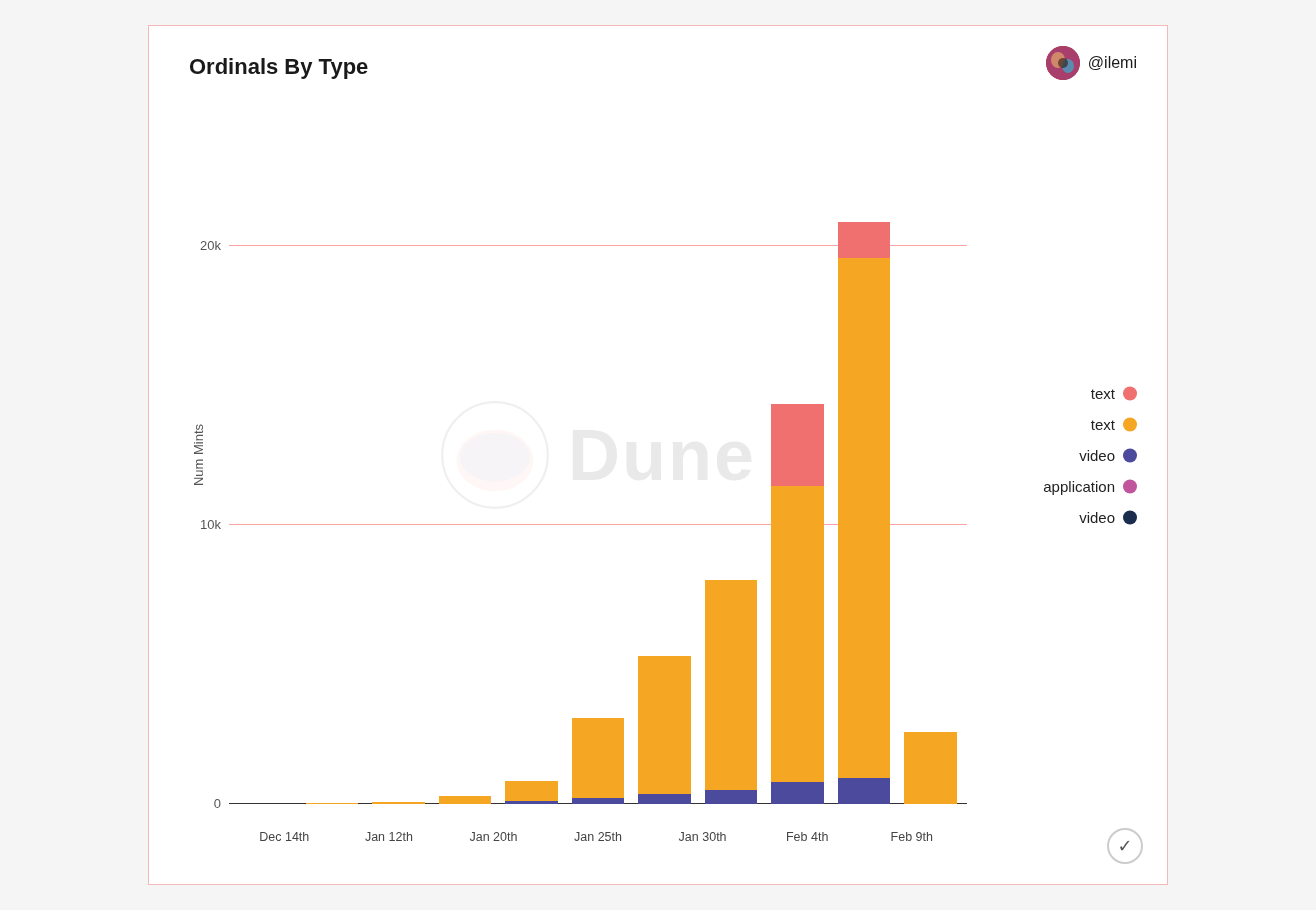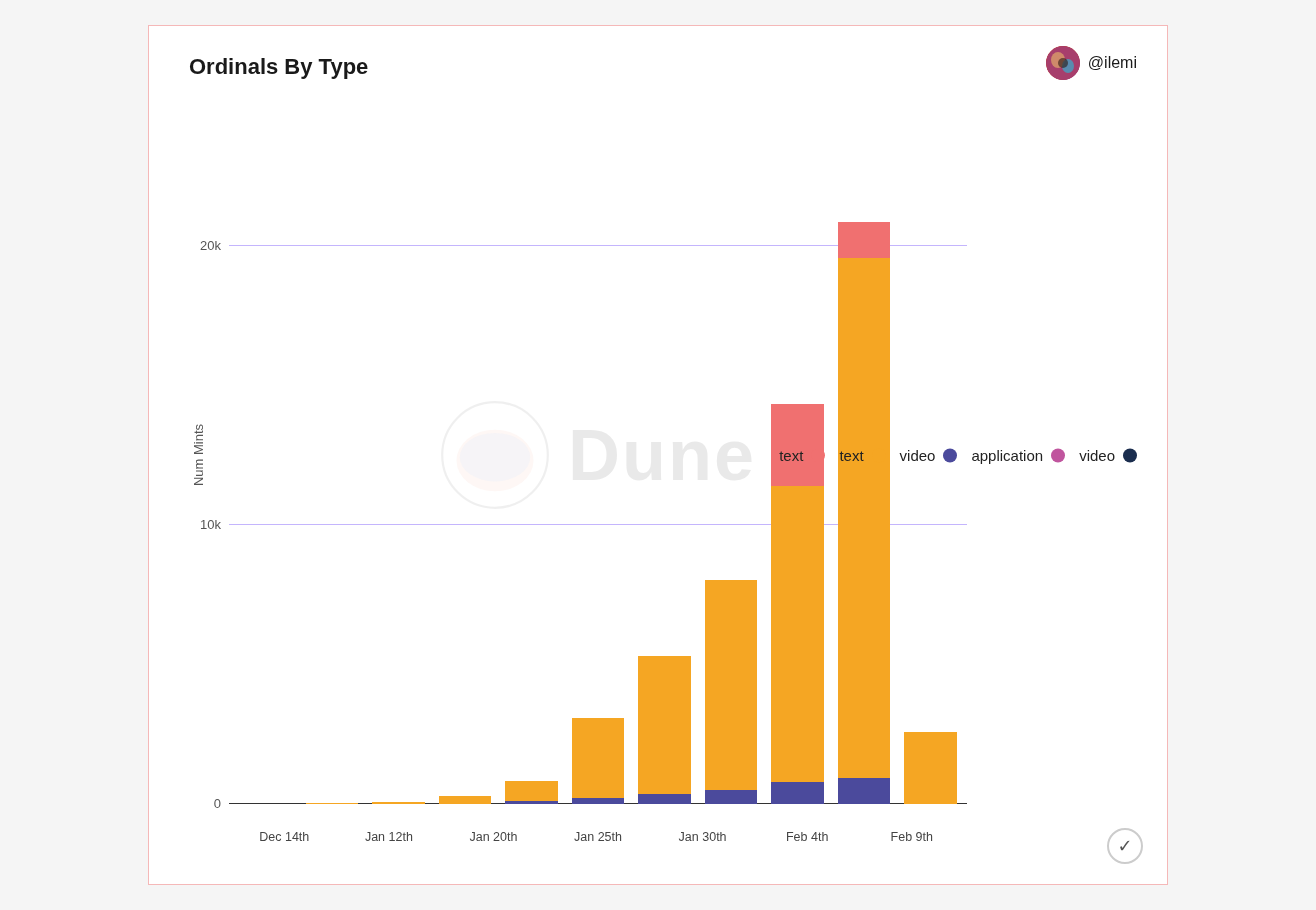--- a/index.html
+++ b/index.html
@@ -70,21 +70,21 @@
       bottom: 80px;
     }
     .grid-lines {
       position: absolute;
       top: 0; left: 0; right: 0; bottom: 0;
     }
     .grid-line {
       position: absolute;
       left: 0; right: 0;
       height: 1px;
-      background: #c4b5fd;
+      background: #fca5a5;
     }
     .y-label {
       position: absolute;
       right: 100%;
       transform: translateY(-50%);
       font-size: 13px;
       color: #555;
       padding-right: 8px;
       white-space: nowrap;
     }
@@ -132,21 +132,21 @@
       left: 0; right: 0;
       height: 1.5px;
       background: #333;
     }
     .legend {
       position: absolute;
       right: 30px;
       top: 50%;
       transform: translateY(-50%);
       display: flex;
-      flex-direction: row;
+      flex-direction: column;
       gap: 14px;
     }
     .legend-item {
       display: flex;
       align-items: center;
       gap: 8px;
       justify-content: flex-end;
     }
     .legend-label {
       font-size: 15px;

